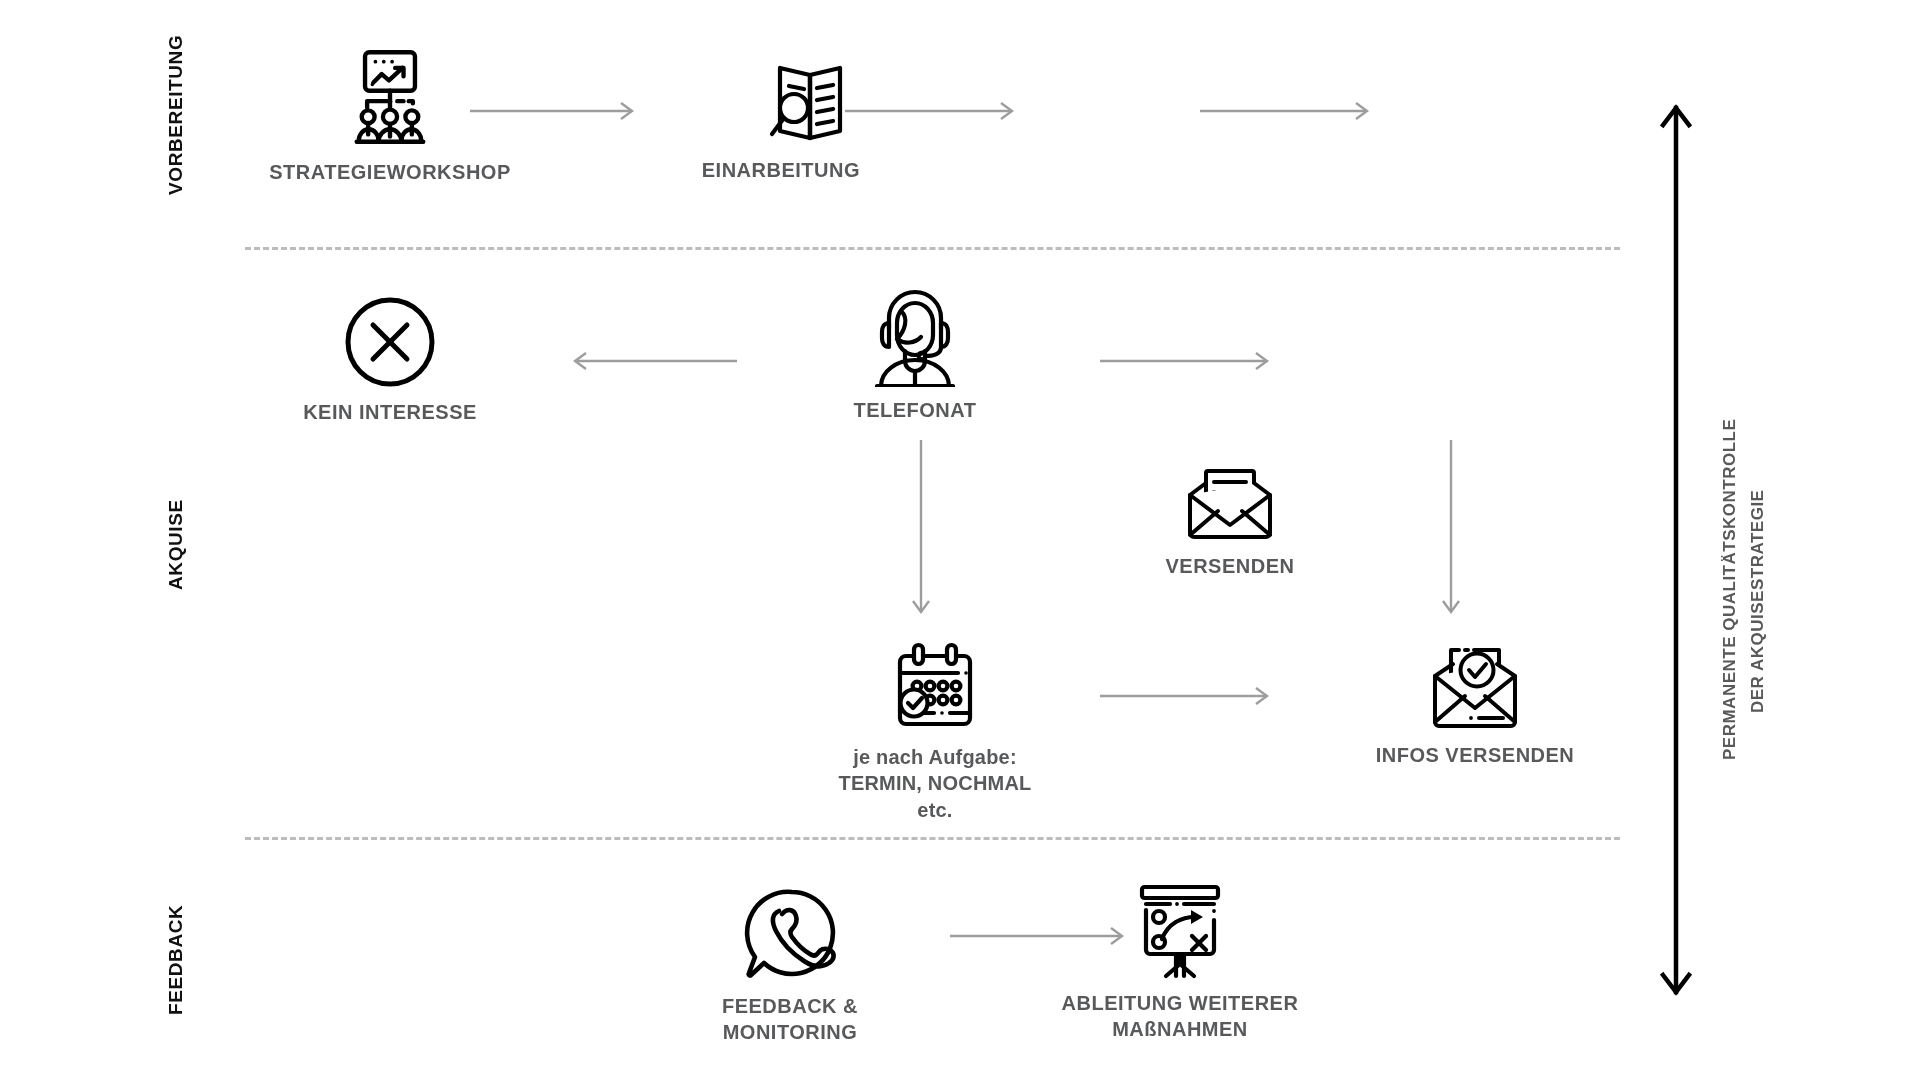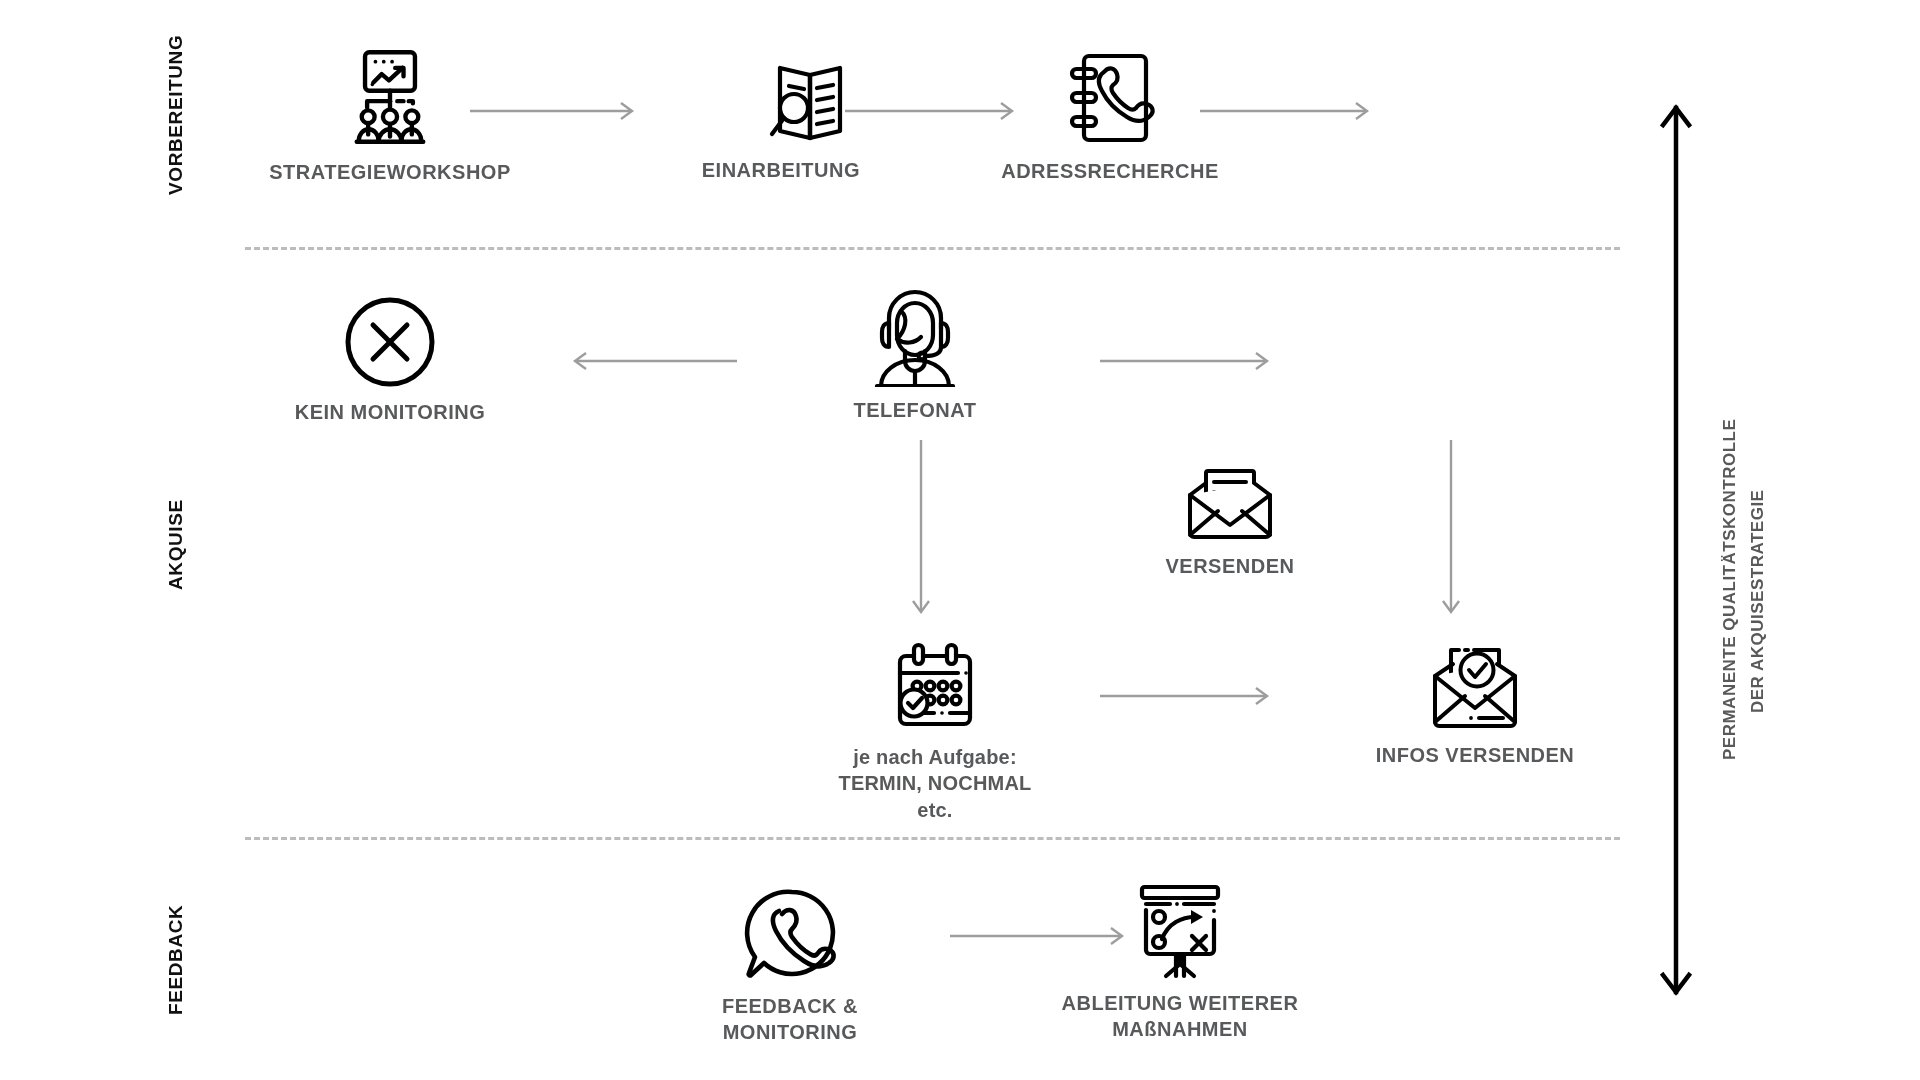--- a/index.html
+++ b/index.html
@@ -159,50 +159,38 @@
     <span class="caption">EINARBEITUNG</span>
   </div>
 
   <div class="conn" style="left:845px; top:100px;">
     <svg width="175" height="22" viewBox="0 0 175 22">
       <line x1="0" y1="11" x2="165" y2="11" stroke="#9d9d9d" stroke-width="2.4"></line>
       <polyline points="156,3 167,11 156,19" fill="none" stroke="#9d9d9d" stroke-width="2.4"></polyline>
     </svg>
   </div>
 
-  <div class="node" style="left:1000px; top:48px; width:220px;">
-    <span class="glyph">
-      <svg width="96" height="100" viewBox="0 0 96 100" fill="none" stroke="#000" stroke-width="4.2" stroke-linecap="round" stroke-linejoin="round">
-        <rect x="22" y="8" width="62" height="84" rx="5"></rect>
-        <rect x="10" y="21" width="24" height="9" rx="4.5"></rect>
-        <rect x="10" y="45" width="24" height="9" rx="4.5"></rect>
-        <rect x="10" y="69" width="24" height="9" rx="4.5"></rect>
-        <path d="M42 24 c5 -6 11 -4 13 2 c2 6 -1 9 -4 11 c-2 2 -2 5 0 8 c4 6 9 11 15 15 c3 2 6 2 8 0 c2 -3 5 -6 11 -4 c6 2 8 8 2 13 c-6 5 -14 5 -22 0 c-10 -6 -20 -16 -25 -26 c-5 -9 -4 -15 2 -19 Z"></path>
-      </svg>
-    </span>
-    <span class="caption">ADRESSRECHERCHE</span>
-  </div>
 
   <div class="conn" style="left:1200px; top:100px;">
     <svg width="175" height="22" viewBox="0 0 175 22">
       <line x1="0" y1="11" x2="165" y2="11" stroke="#9d9d9d" stroke-width="2.4"></line>
       <polyline points="156,3 167,11 156,19" fill="none" stroke="#9d9d9d" stroke-width="2.4"></polyline>
     </svg>
   </div>
 
 
   <div class="node" style="left:290px; top:295px; width:200px;">
     <span class="glyph">
       <svg width="94" height="94" viewBox="0 0 94 94" fill="none" stroke="#000" stroke-width="5" stroke-linecap="round">
         <circle cx="47" cy="47" r="42"></circle>
         <line x1="30" y1="30" x2="64" y2="64"></line>
         <line x1="64" y1="30" x2="30" y2="64"></line>
       </svg>
     </span>
-    <span class="caption">KEIN MONITORING</span>
+    <span class="caption">KEIN INTERESSE</span>
   </div>
 
   <div class="conn" style="left:565px; top:350px;">
     <svg width="180" height="22" viewBox="0 0 180 22">
       <line x1="12" y1="11" x2="172" y2="11" stroke="#9d9d9d" stroke-width="2.4"></line>
       <polyline points="21,3 10,11 21,19" fill="none" stroke="#9d9d9d" stroke-width="2.4"></polyline>
     </svg>
   </div>
 
   <div class="node" style="left:820px; top:285px; width:190px;">

